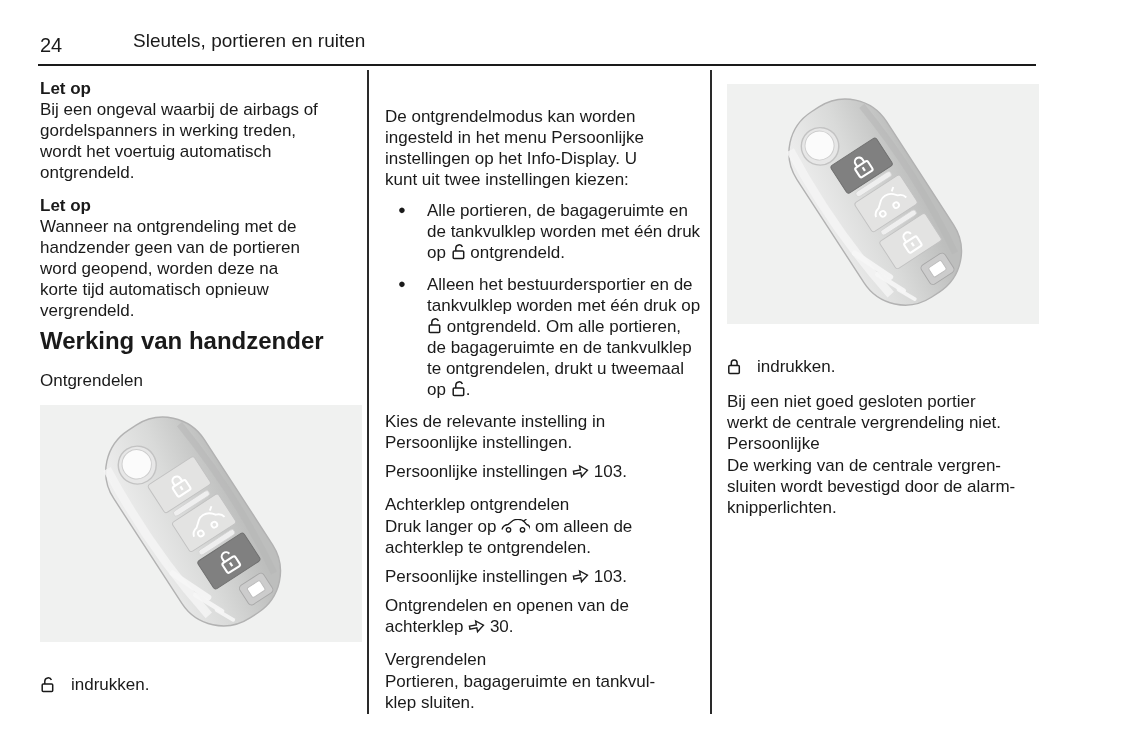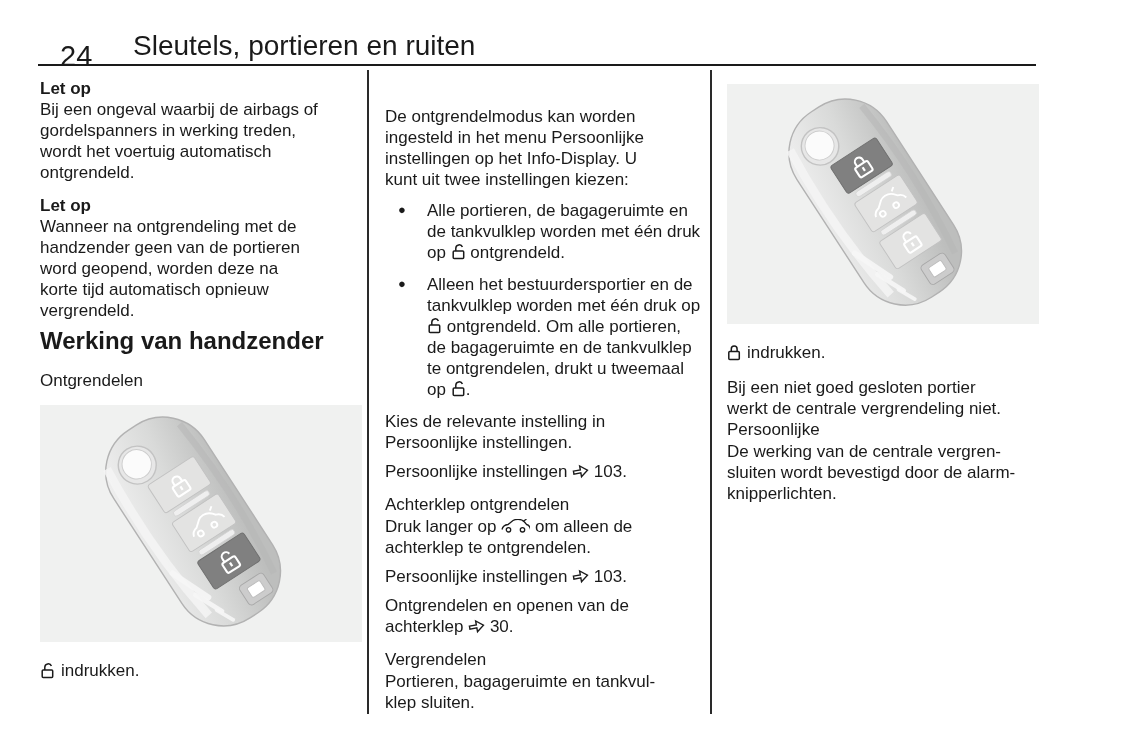--- a/index.html
+++ b/index.html
@@ -1,22 +1,22 @@
 <!DOCTYPE html>
 <html><head>
 <meta charset="utf-8">
 <style>
   html,body{margin:0;padding:0;}
   body{
     width:1123px;height:750px;background:#ffffff;position:relative;overflow:hidden;
     font-family:"Liberation Sans", sans-serif;color:#1a1a1a;
     -webkit-font-smoothing:antialiased;
   }
-  .hdr-num{position:absolute;left:40px;top:40px;font-size:29px;margin-left:20px;}
-  .hdr-title{position:absolute;left:133px;top:30px;font-size:28px;}
+  .hdr-num{position:absolute;left:40px;top:34px;font-size:20px;}
+  .hdr-title{position:absolute;left:133px;top:30px;font-size:19px;}
   .hdr-rule{position:absolute;left:38px;top:64px;width:998px;height:2px;background:#1a1a1a;}
   .vdiv{position:absolute;top:70px;height:644px;width:1.6px;background:#2a2a2a;}
   .vdiv1{left:367px;}
   .vdiv2{left:710px;}
 
   .col{position:absolute;font-size:17px;line-height:21px;}
   .col1{left:40px;top:78px;width:322px;}
   .col2{left:385px;top:74px;width:318px;}
   .col3{left:727px;top:84px;width:312px;}
 
@@ -31,21 +31,21 @@
   .gap16{margin-top:16px;}
   .gap14{margin-top:14px;}
 
   .fig{background:#f0f1f0;overflow:hidden;}
   .fig-left{width:322px;height:237px;margin:14px 0 0 0;}
   .fig-right{width:312px;height:240px;margin:0 0 0 0;}
   .fob{width:100%;height:100%;display:block;}
   .fob-btn{fill:#e3e3e2;stroke:#c2c2c2;stroke-width:1;}
   .fob-btn.hl{fill:#808080;stroke:#6f6f6f;}
 
-  .caption{margin-top:18px;display:flex;align-items:center;gap:6px;}
+  .caption{margin-top:32px;display:flex;align-items:center;gap:16px;}
   .bullet{position:relative;padding-left:42px;margin-bottom:11px;}
   .bullet .dot{position:absolute;left:13px;top:-1px;font-size:13px;}
   .inl{display:inline-block;vertical-align:-2px;}
   .inl-car{vertical-align:-1px;}
 </style>
 </head>
 <body>
 
 <svg width="0" height="0" style="position:absolute">
   <defs>

